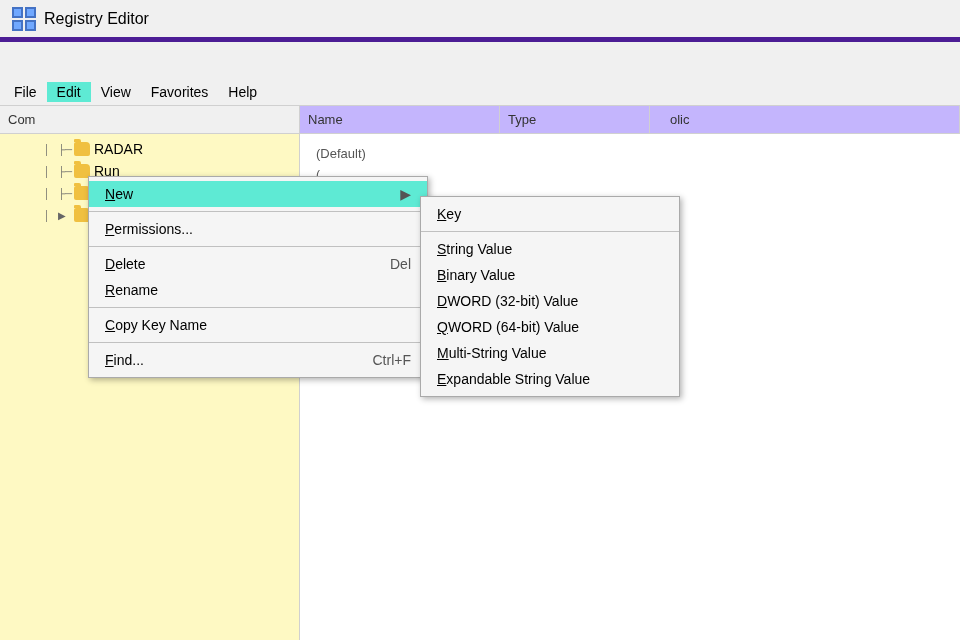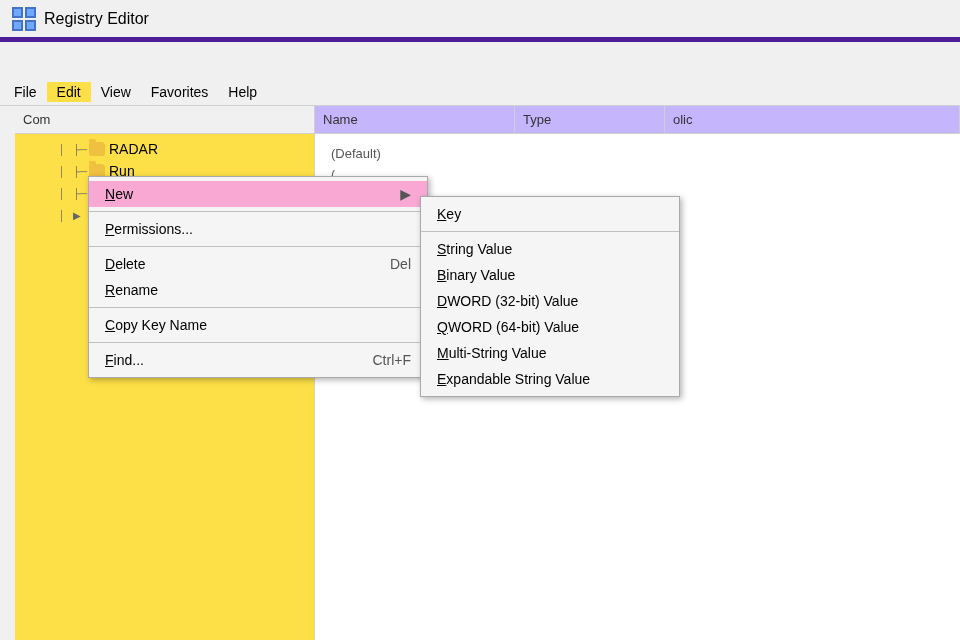--- a/index.html
+++ b/index.html
@@ -52,39 +52,38 @@
     }
 
     .menu-item {
       padding: 2px 10px;
       cursor: pointer;
       color: #000;
       text-decoration: none;
     }
 
     .menu-item.active {
-      background: #fde047;
+      background: #5eead4;
     }
 
     
     .content-area {
       flex: 1;
       display: flex;
       position: relative;
       overflow: hidden;
     }
 
     
     .tree-panel {
       width: 300px;
-      background: #fde047;
+      background: #fef9c3;
       border-right: 1px solid #d0d0d0;
       overflow: hidden;
       position: relative;
-      margin-left: 15px;
     }
 
     .tree-header {
       height: 28px;
       background: #f0f0f0;
       border-bottom: 1px solid #d0d0d0;
       display: flex;
       align-items: center;
       padding: 0 8px;
       font-size: 13px;
@@ -156,21 +155,21 @@
       font-size: 13px;
       color: #333;
       border-right: 1px solid #d0d0d0;
       height: 100%;
       display: flex;
       align-items: center;
     }
 
     .col-name { width: 200px; }
     .col-type { width: 150px; }
-    .col-data { flex: 1; }
+    .col-data { flex: 1; margin-left: 12px; }
 
     .right-content {
       padding: 8px;
     }
 
     .data-row {
       display: flex;
       align-items: center;
       height: 22px;
       padding: 0 8px;
@@ -193,21 +192,21 @@
       display: flex;
       align-items: center;
       justify-content: space-between;
       padding: 5px 16px;
       cursor: pointer;
       color: #000;
       white-space: nowrap;
     }
 
     .dropdown-item.highlighted {
-      background: #f9a8d4;
+      background: #5eead4;
     }
 
     .dropdown-item .shortcut {
       color: #555;
       margin-left: 20px;
     }
 
     .dropdown-item .arrow {
       color: #555;
       margin-left: 20px;

